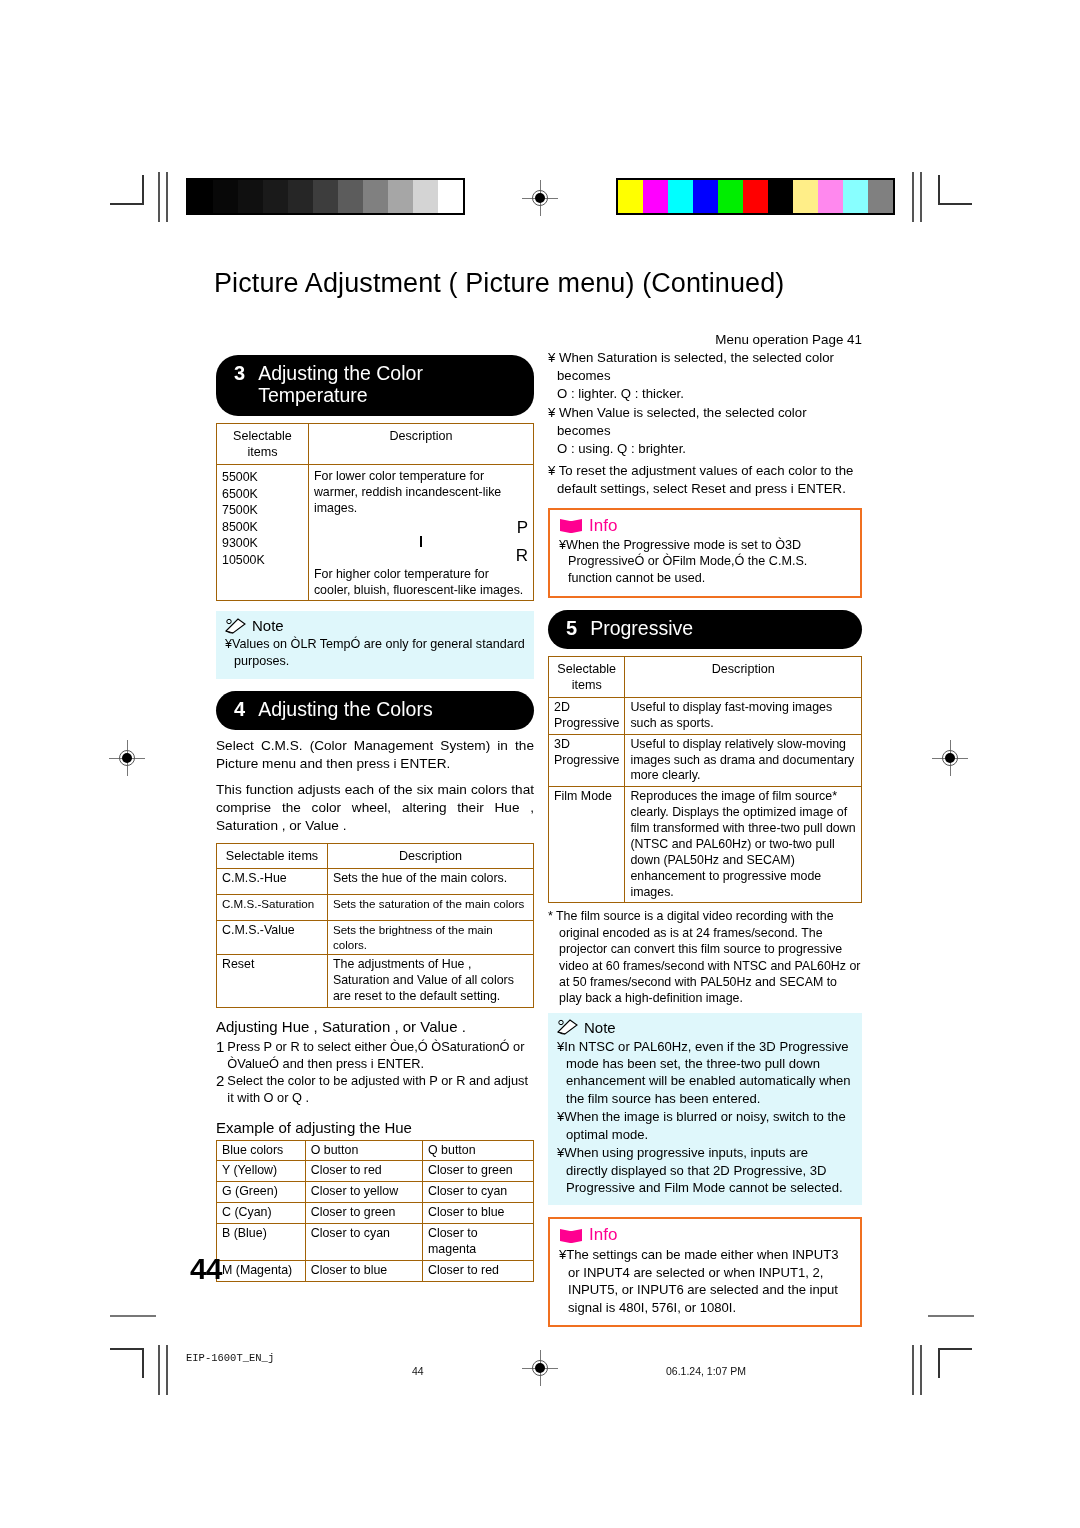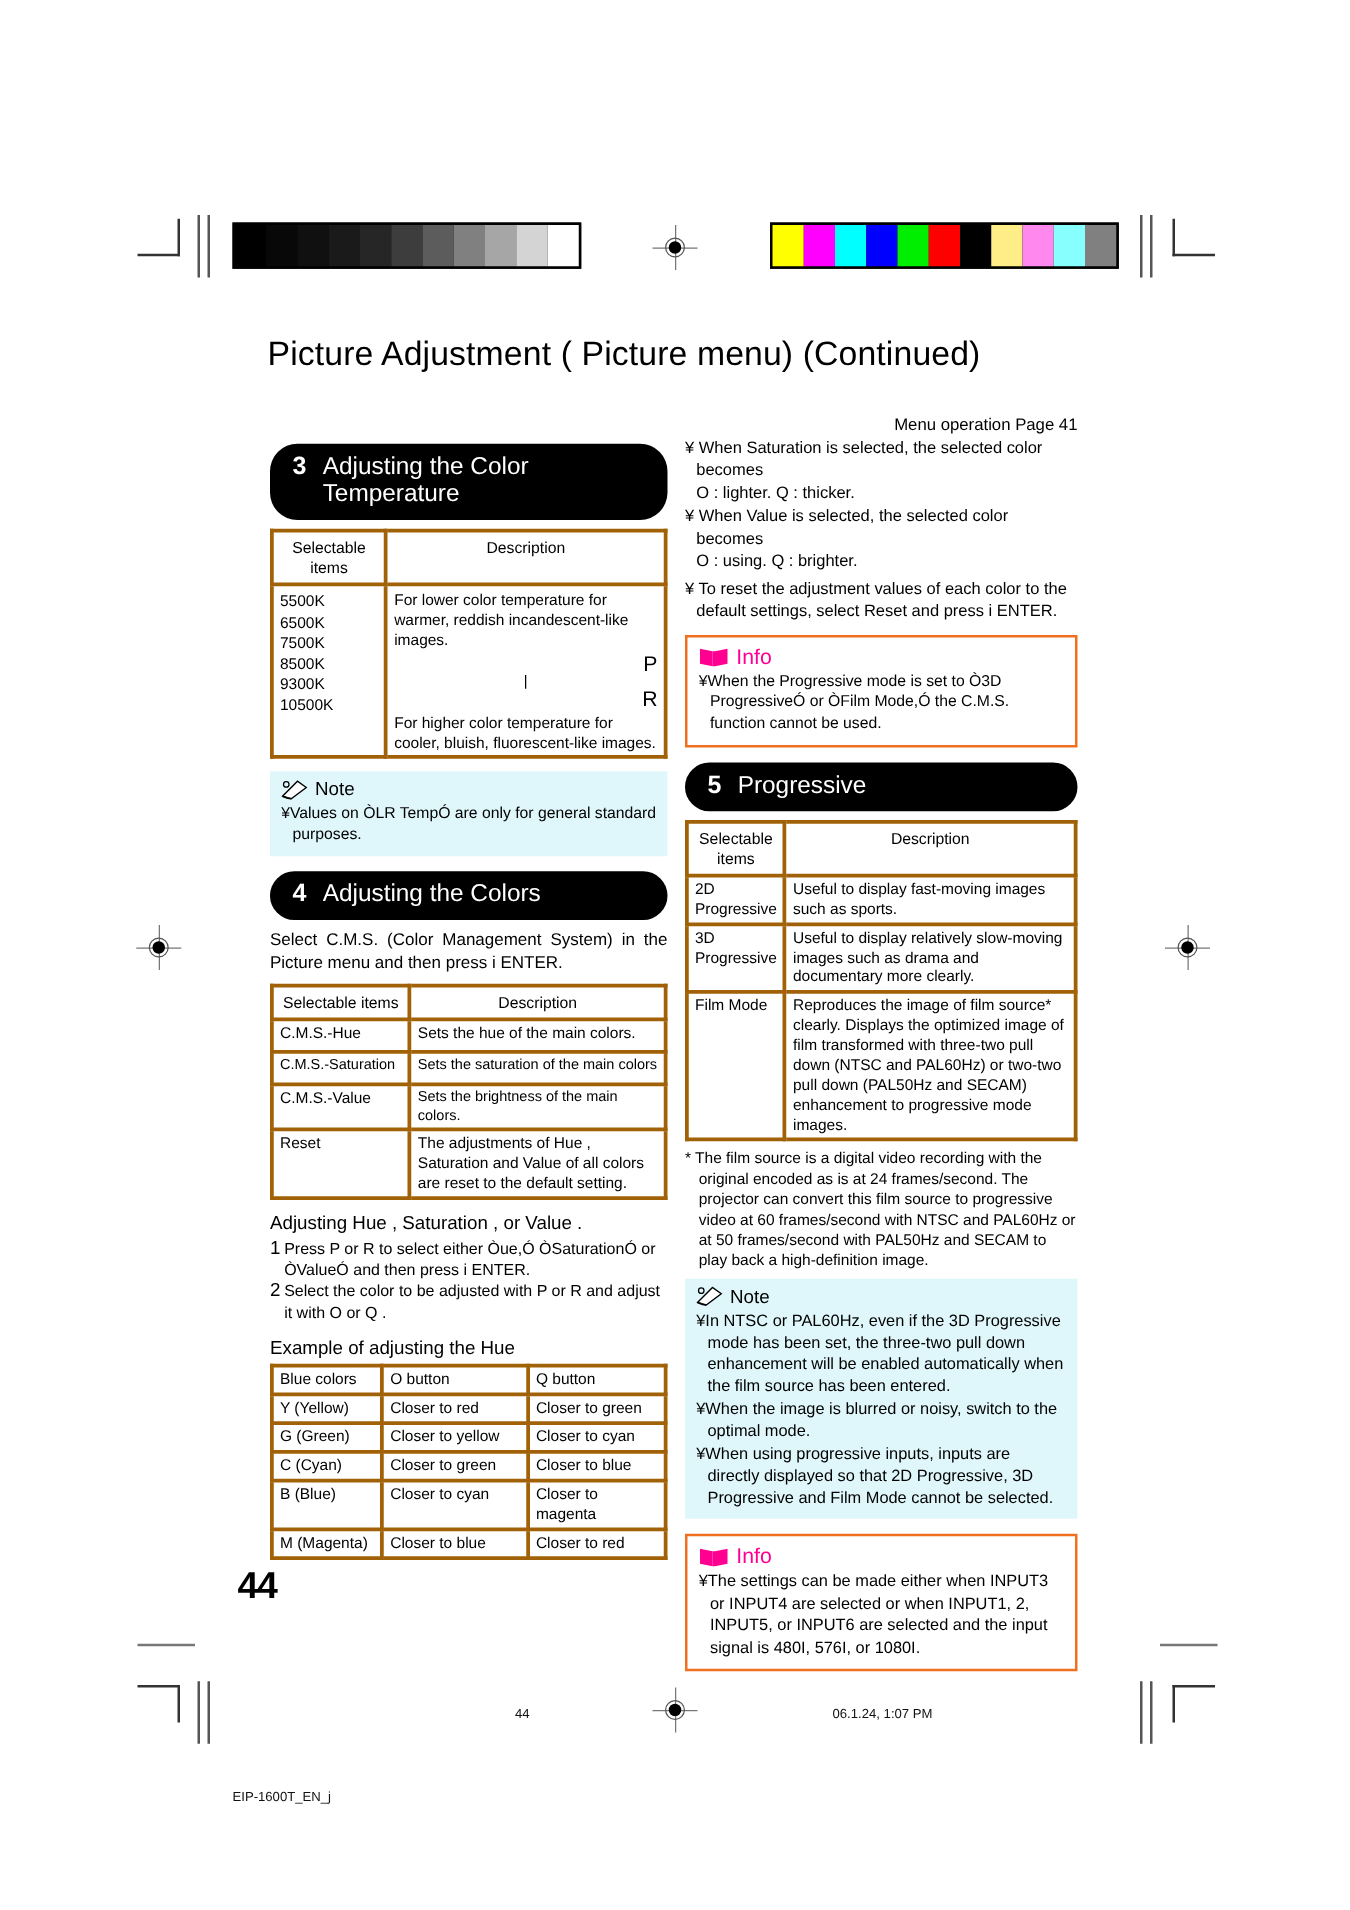--- a/index.html
+++ b/index.html
@@ -52,21 +52,21 @@
   }
   .sec-head .num { font-weight:bold; font-size:20px; padding-left:4px; }
   .sec-head .ttl { font-weight:normal; }
 
   
   table.dt {
     border-collapse:collapse; width:100%;
     border:1.6px solid #000; background:#fff;
   }
   table.dt td, table.dt th {
-    border:3px solid #a16207;
+    border:1px solid #a16207;
     padding:2px 5px;
     font-size:12.4px; line-height:1.28;
     text-align:left; vertical-align:top; font-weight:normal;
   }
   table.dt th { text-align:center; padding:4px 5px; font-size:12.6px; }
 
   
   .note {
     background:#dff7fb; padding:6px 9px 8px 9px; margin:10px 0 12px 0;
   }
@@ -225,20 +225,21 @@
         <p>¥Values on ÒLR TempÓ are only for general standard purposes.</p>
       </div>
     </div>
 
     <div class="sec-head" style="align-items:center;">
       <span class="num">4</span>
       <span class="ttl">Adjusting the Colors</span>
     </div>
 
     <div class="para">Select  C.M.S.  (Color Management System) in the  Picture  menu and then press i    ENTER.</div>
+    <div class="para">This function adjusts each of the six main colors that comprise the color wheel, altering their  Hue ,  Saturation , or  Value .</div>
 
     <table class="dt" style="margin-top:6px;">
       <tbody>
           <tr>
         <th style="width:35%;">Selectable items</th>
         <th>Description</th>
       </tr>
       <tr style="height:26px;">
         <td>C.M.S.-Hue</td>
         <td>Sets the hue of the main colors.</td>
@@ -420,15 +421,15 @@
   <i style="left:0; top:0; width:34px; height:1.6px;"></i>
 </div>
 
 <div class="reg-target" style="left:526px; top:1354px;">
   <span class="vl"></span>
     <span class="hl"></span>
     <span class="ring"></span>
     <span class="dot"></span>
 </div>
 
-<div class="slug" style="left:186px; top:1432px;">EIP-1600T_EN_j</div>
+<div class="slug" style="left:186px; top:1352px;font-family:Liberation Mono, monospace;">EIP-1600T_EN_j</div>
 <div class="slug" style="left:412px; top:1365px;">44</div>
 <div class="slug" style="left:666px; top:1365px;">06.1.24, 1:07 PM</div>
 
 </body></html>

